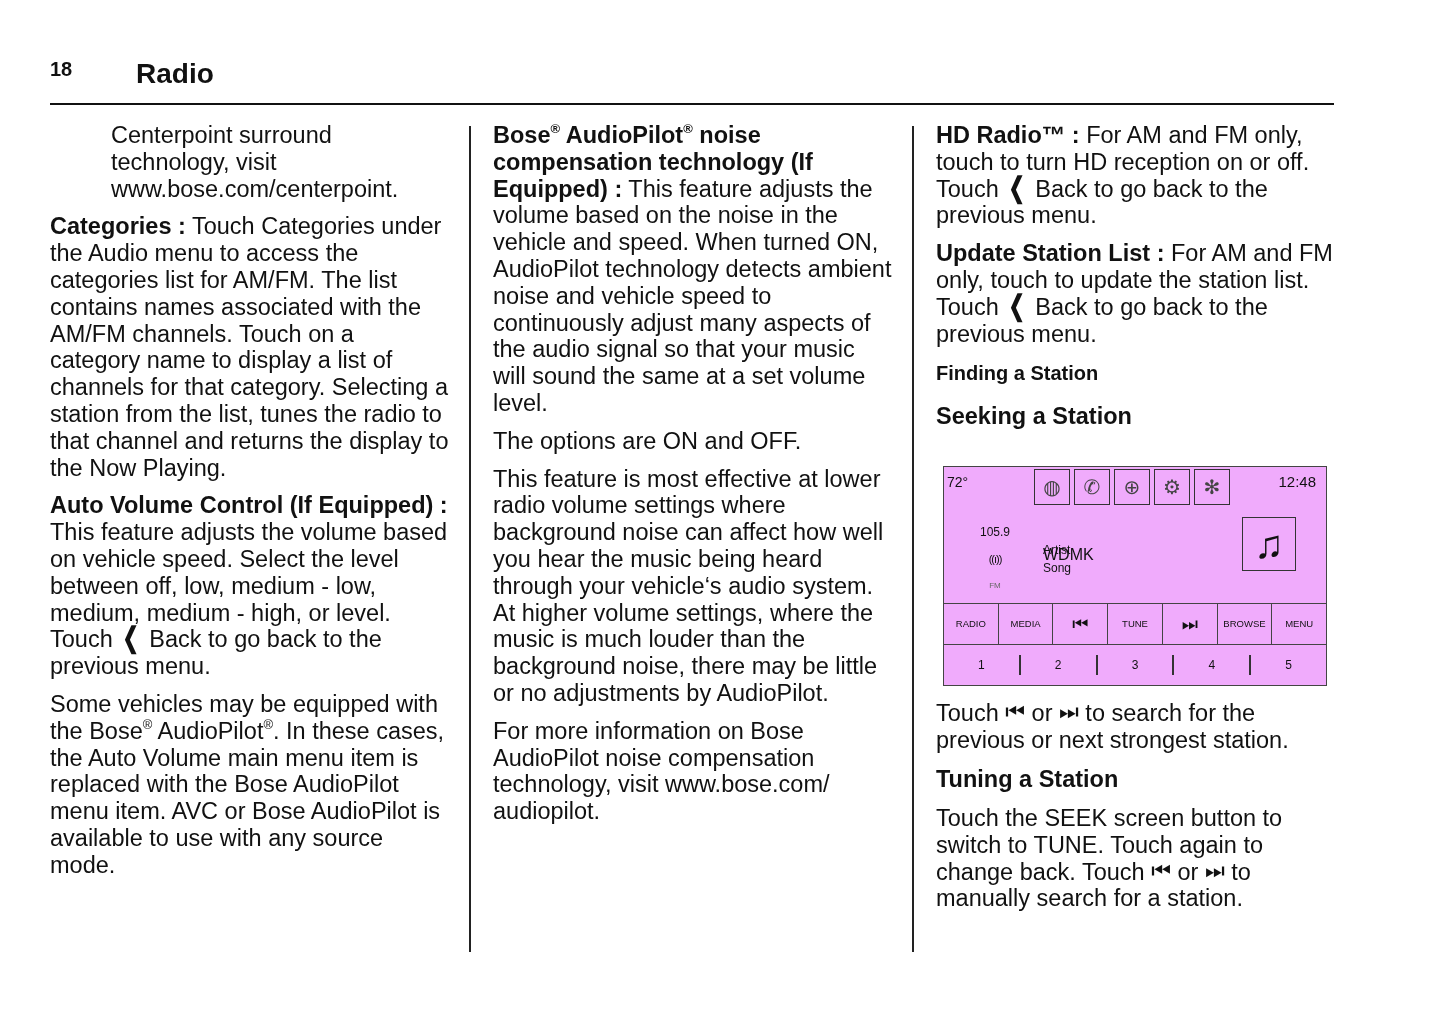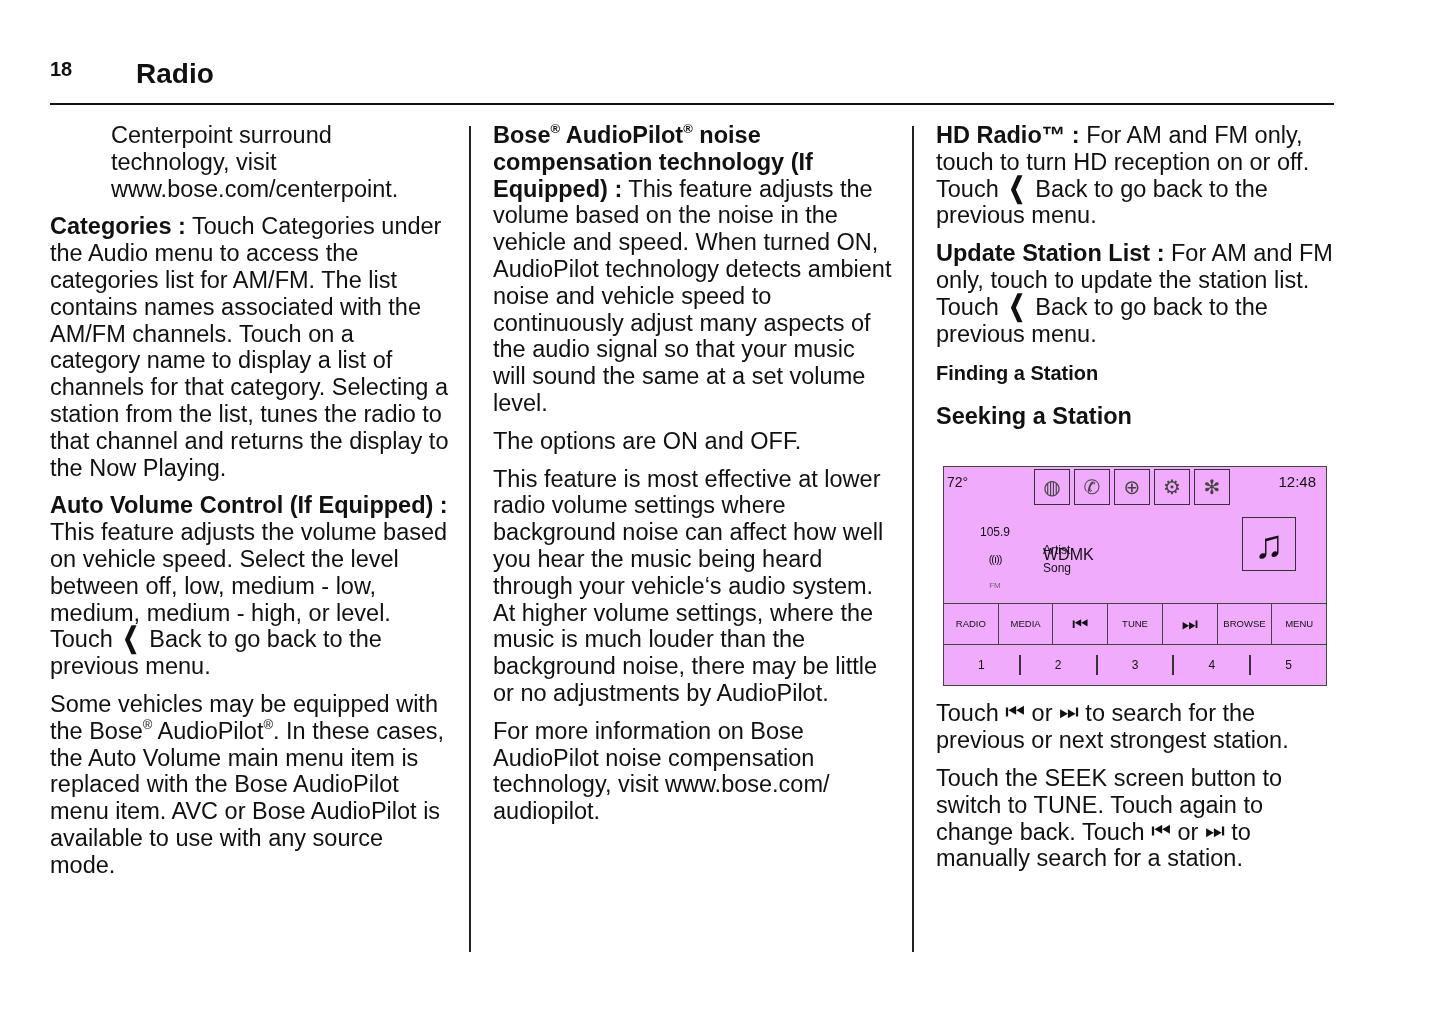--- a/index.html
+++ b/index.html
@@ -130,16 +130,17 @@
       <span class="sep"></span>
       <span class="preset">4</span>
       <span class="sep"></span>
       <span class="preset">5</span>
     </div>
   </div>
 
   <p>
     <span>Touch </span><span class="seek-glyph">⏮</span><span> or </span><span class="seek-glyph">⏭</span><span> to search for the previous or next strongest station.</span>
   </p>
+  <h3>Tuning a Station</h3>
   <p>
     <span>Touch the SEEK screen button to switch to TUNE. Touch again to change back. Touch </span><span class="seek-glyph">⏮</span><span> or </span><span class="seek-glyph">⏭</span><span> to manually search for a station.</span>
   </p>
 </div>
 
 </body></html>

